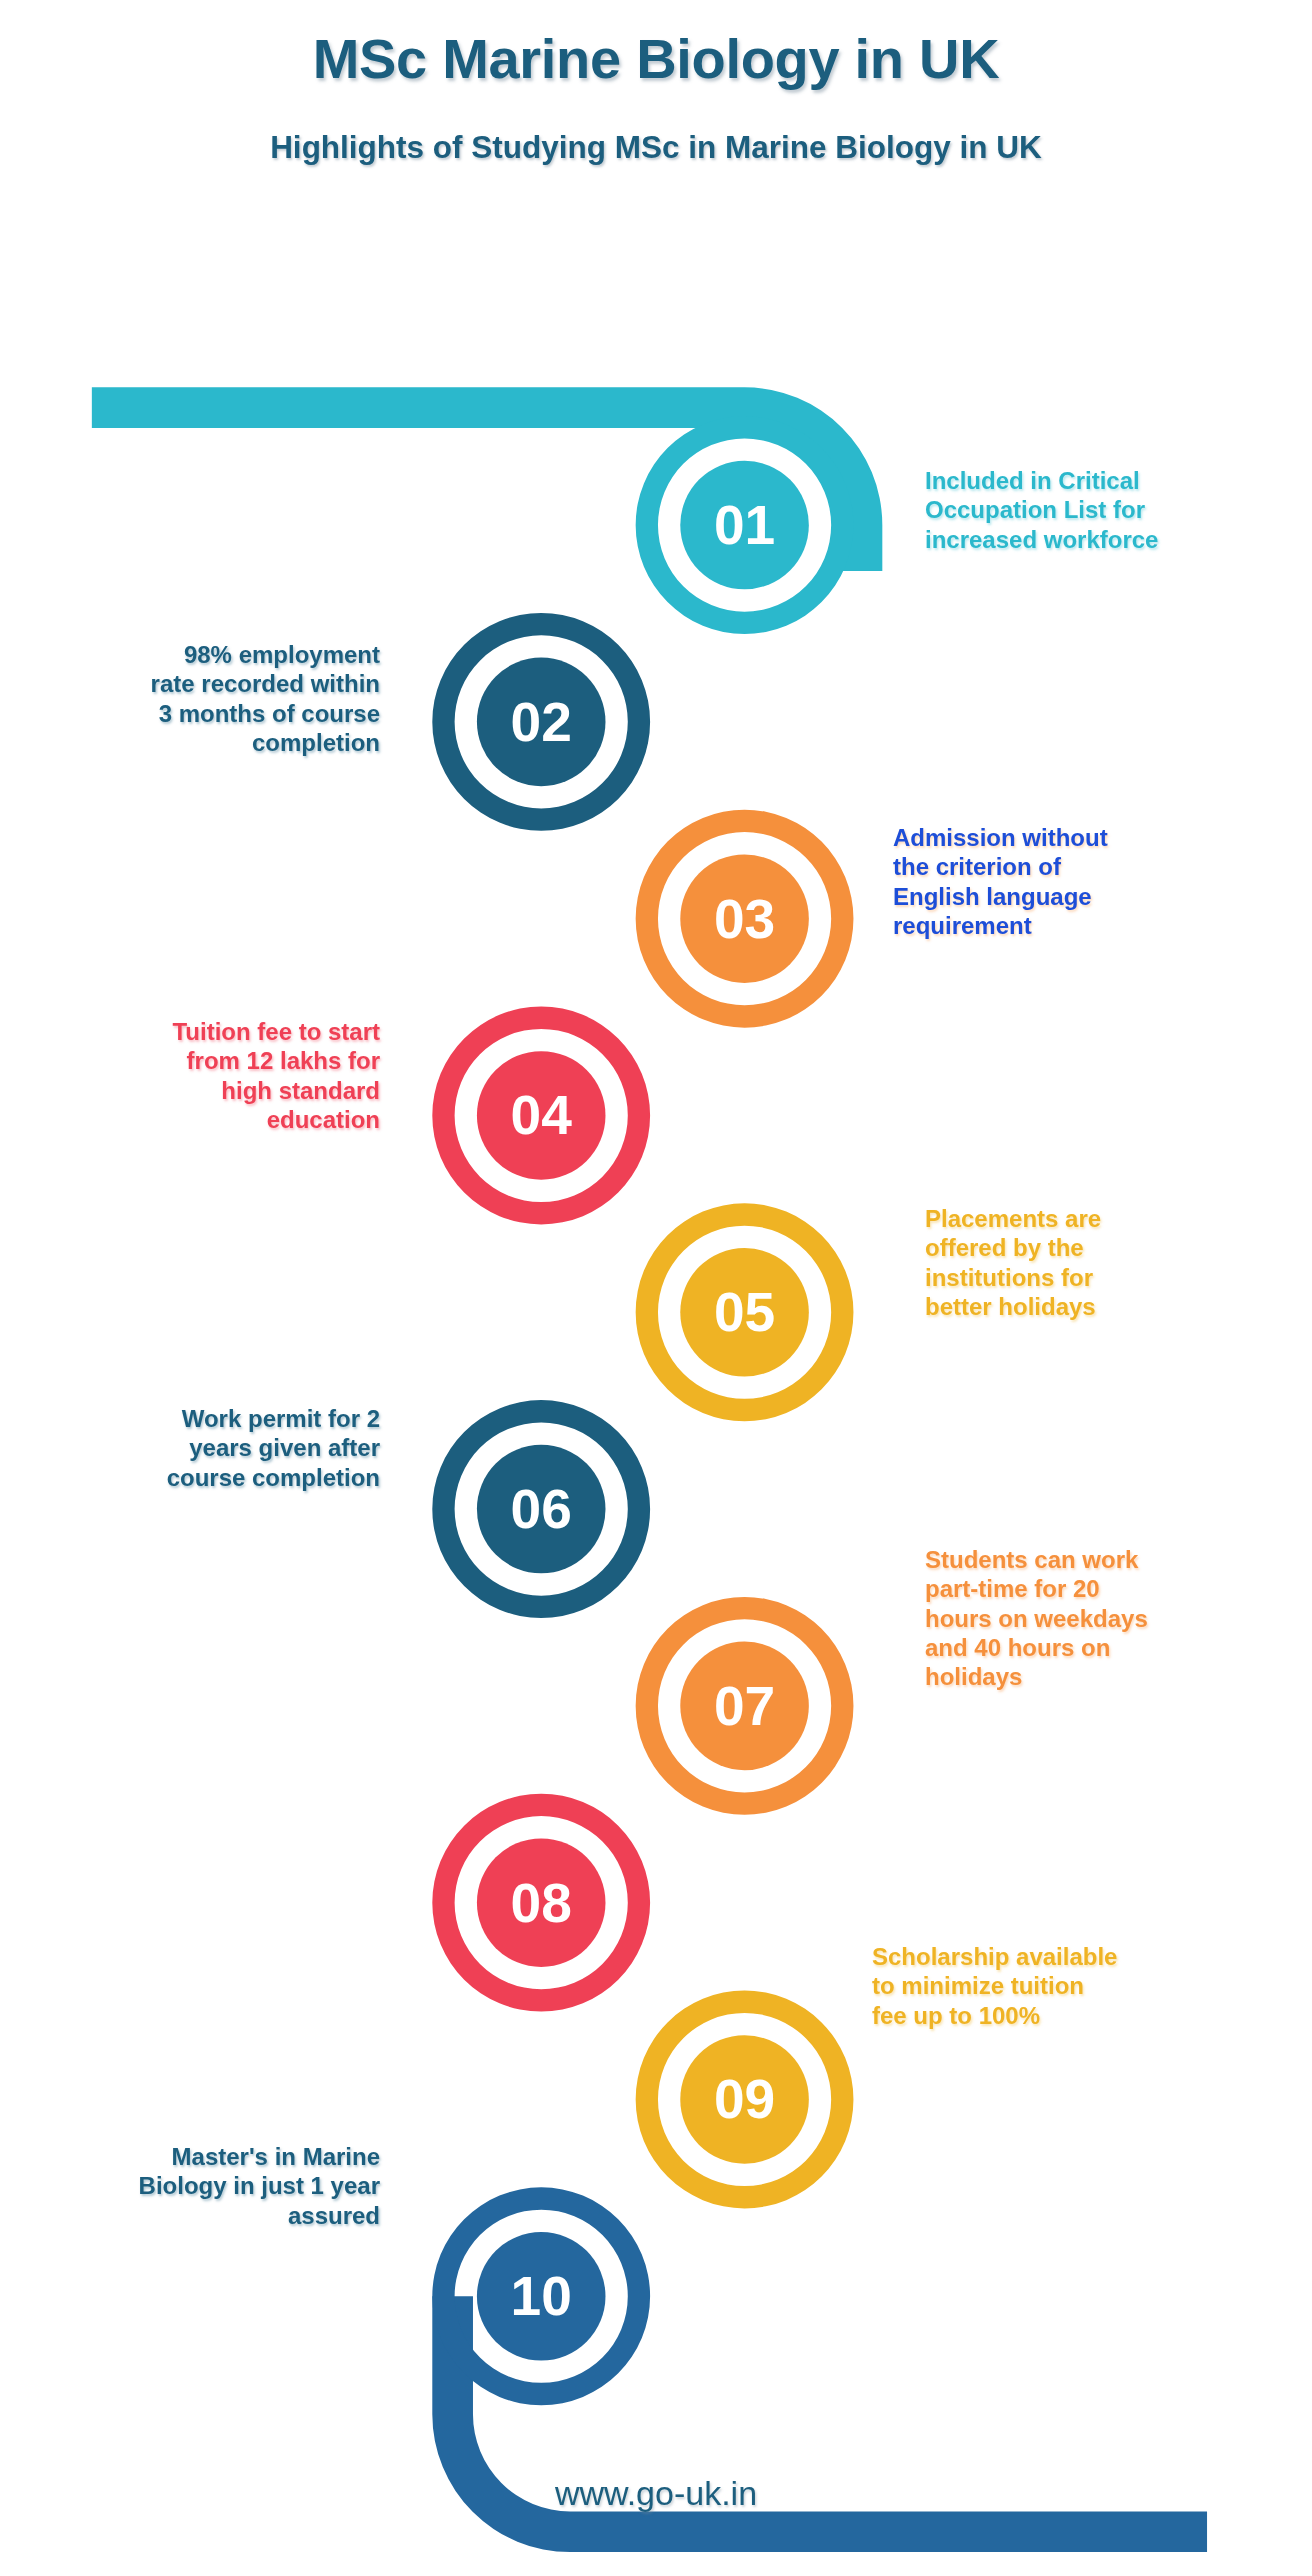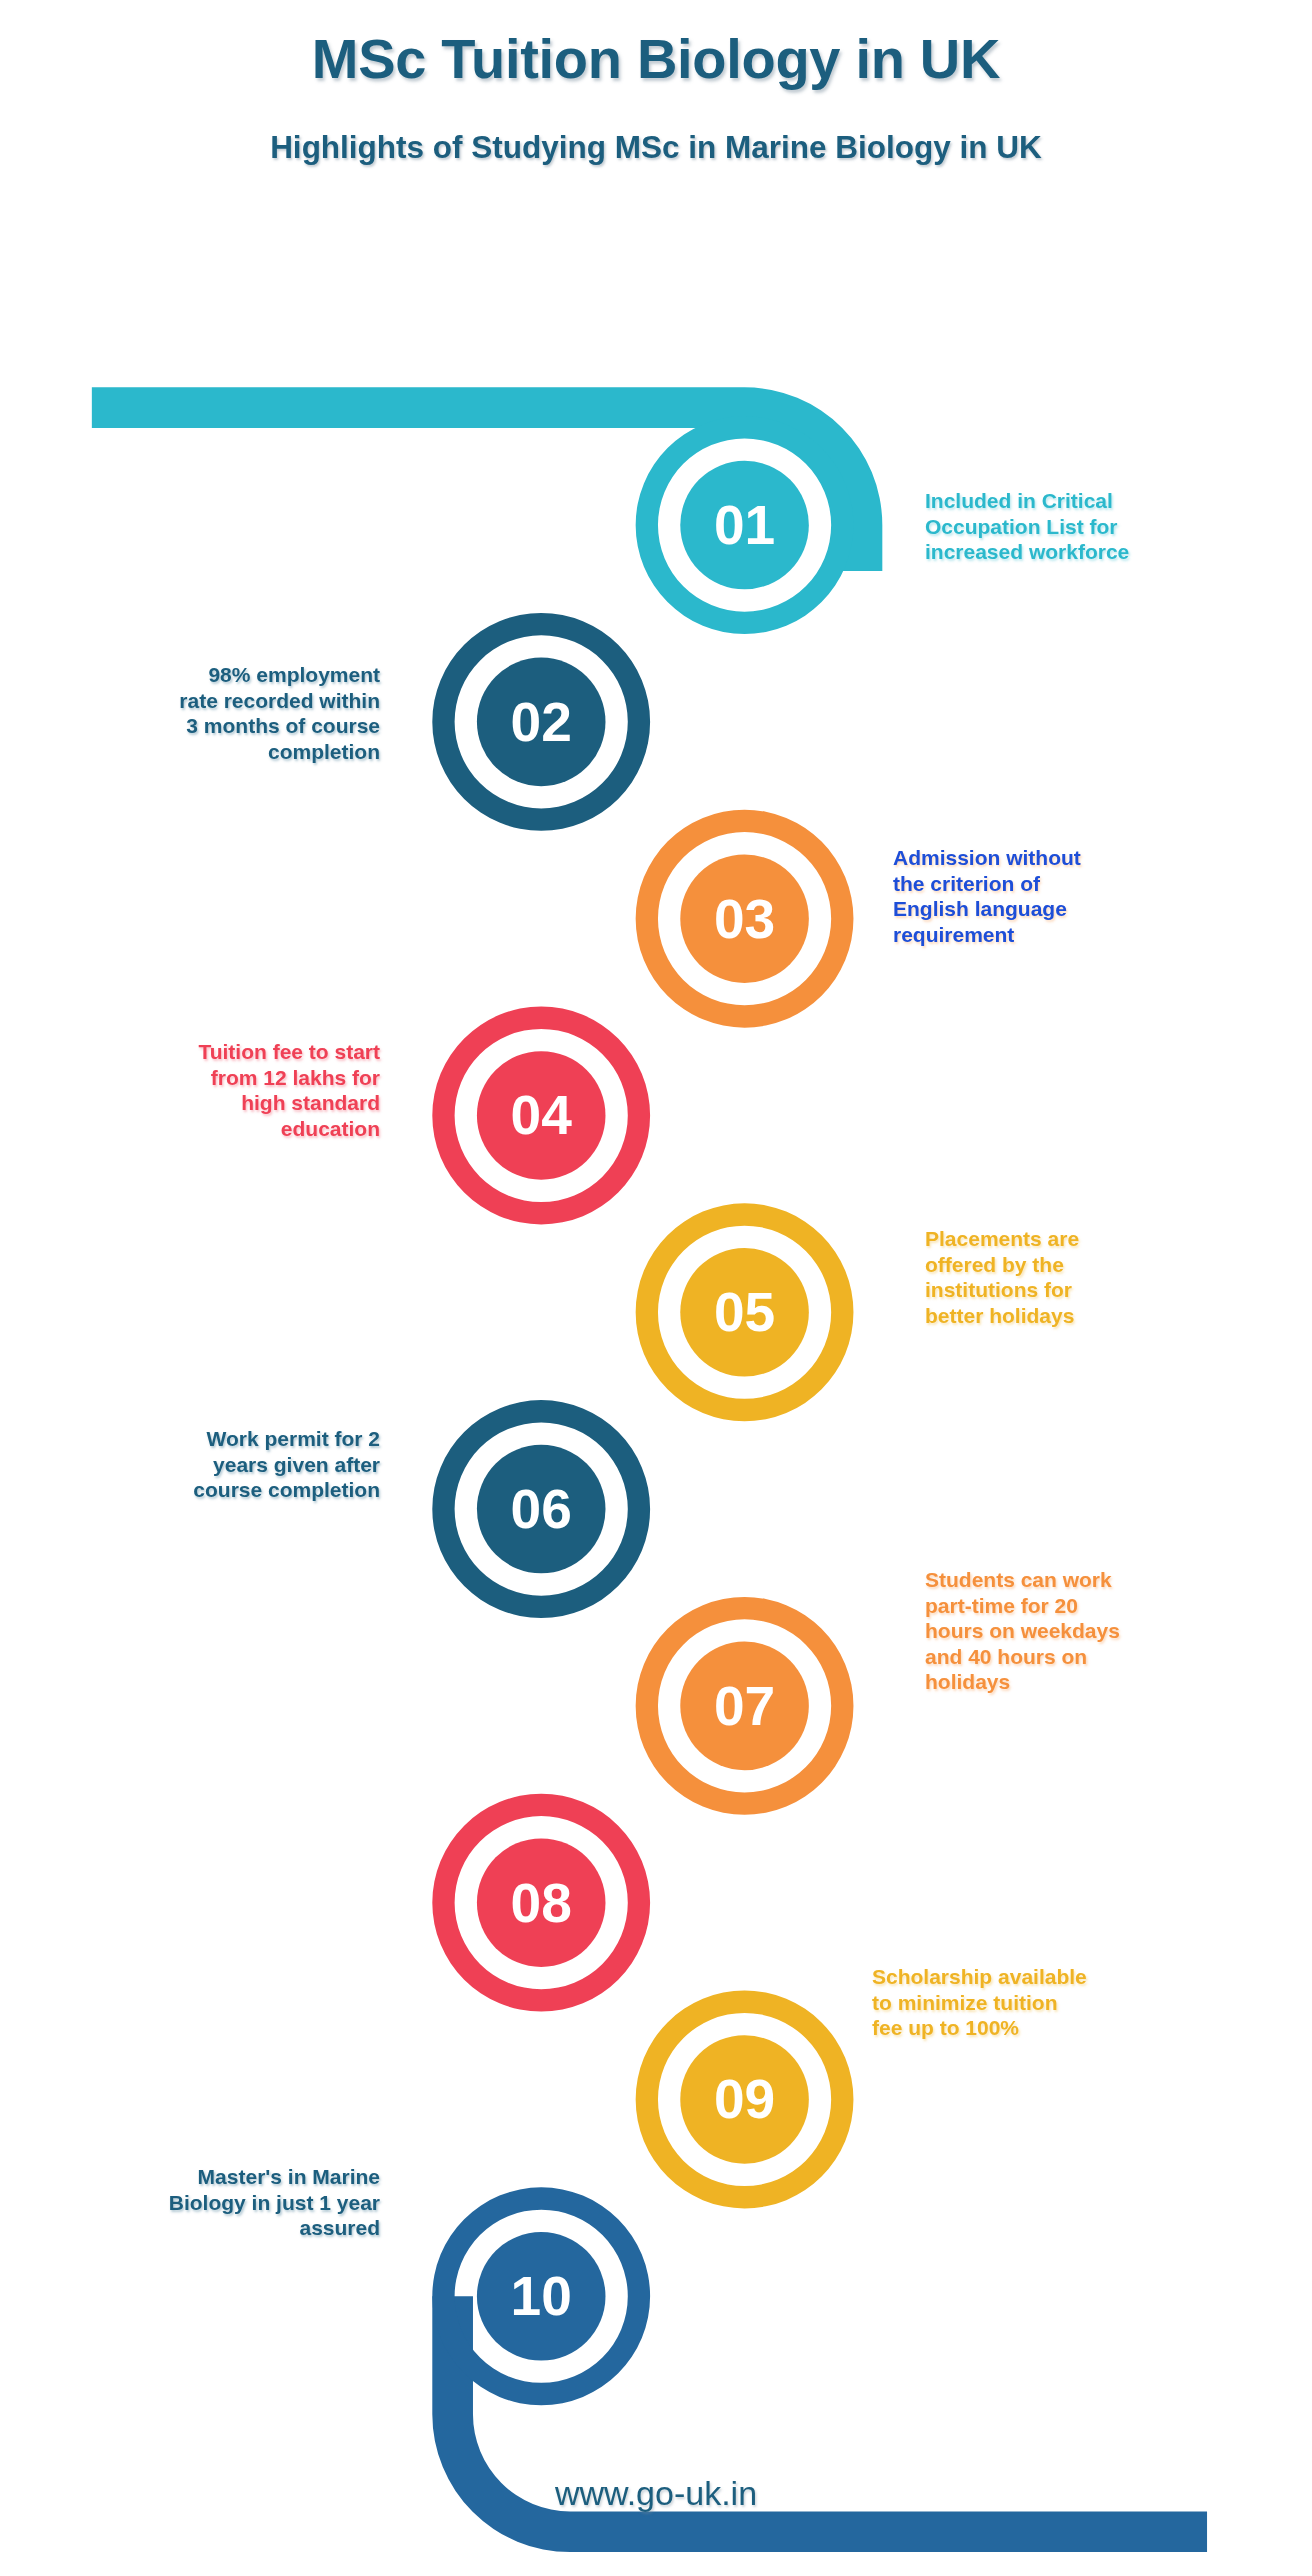--- a/index.html
+++ b/index.html
@@ -23,44 +23,43 @@
     font-size:31.5px;font-weight:bold;color:#1C5E7E;
     text-shadow:1.3px 2px 2.6px rgba(120,140,155,.45);
   }
 
   
   .chain{position:absolute;left:0;top:0;width:1312px;height:2576px;}
 
   
   .caption{
     position:absolute;
-    font-size:21px;line-height:1.22;font-weight:bold;
+    font-size:24px;line-height:1.22;font-weight:bold;
     white-space:pre-line;
-    margin-top:22px;
   }
   .caption.right{text-align:left;}
   .caption.left{text-align:right;}
 
   
   .footer{
     position:absolute;left:0;right:0;top:2474px;
     text-align:center;
   }
   .footer-url{
     font-size:34px;font-weight:normal;color:#1C5E7E;
     text-shadow:1.3px 2px 2.6px rgba(120,140,155,.40);
   }
 </style>
 </head>
 <body>
 
 <div class="infographic">
 
   <div class="header">
-    <h1 class="title">MSc Tuition Biology in UK</h1>
+    <h1 class="title">MSc Marine Biology in UK</h1>
     <h2 class="subtitle">Highlights of Studying MSc in Marine Biology in UK</h2>
   </div>
 
   <svg class="chain" viewBox="0 0 2000 3926">
     <defs>
       
     </defs>
     <g id="chain-groups">
         <path d="M 140 590 L 1135 590 A 210 210 0 0 1 1345 800 L 1345 870 L 1283 870 L 1283 800 A 148 148 0 0 0 1135 652 L 140 652 Z" fill="#2BB8CC"></path>
         <path d="M 659 3500 L 659 3680 A 210 210 0 0 0 869 3890 L 1840 3890 L 1840 3828 L 869 3828 A 148 148 0 0 1 721 3680 L 721 3500 Z" fill="#24679E"></path>

